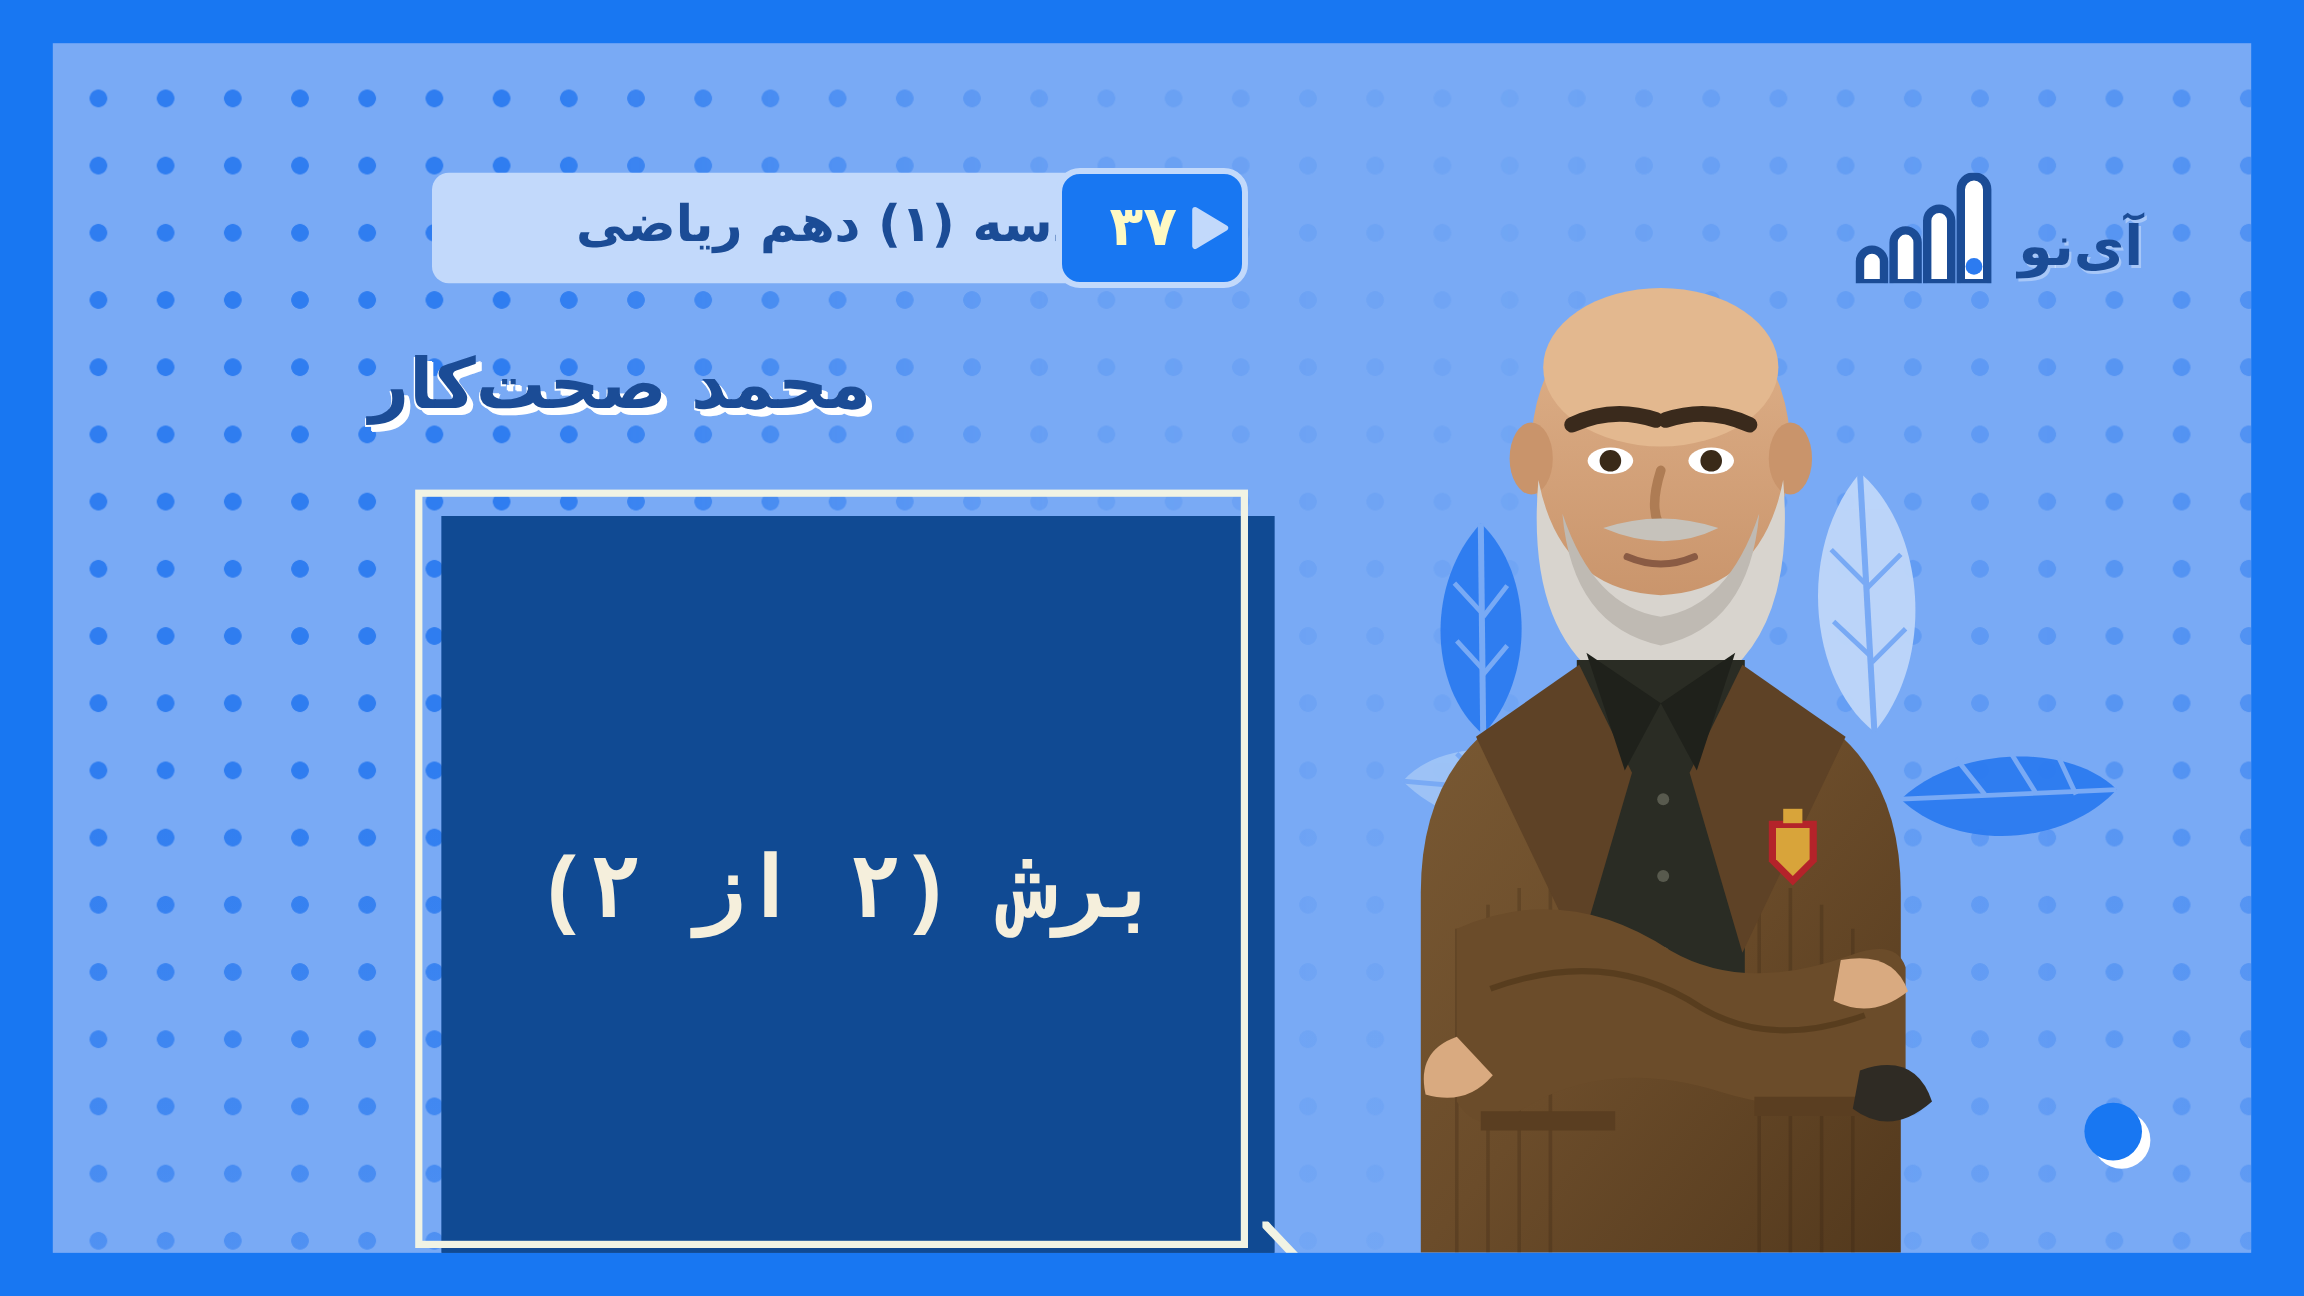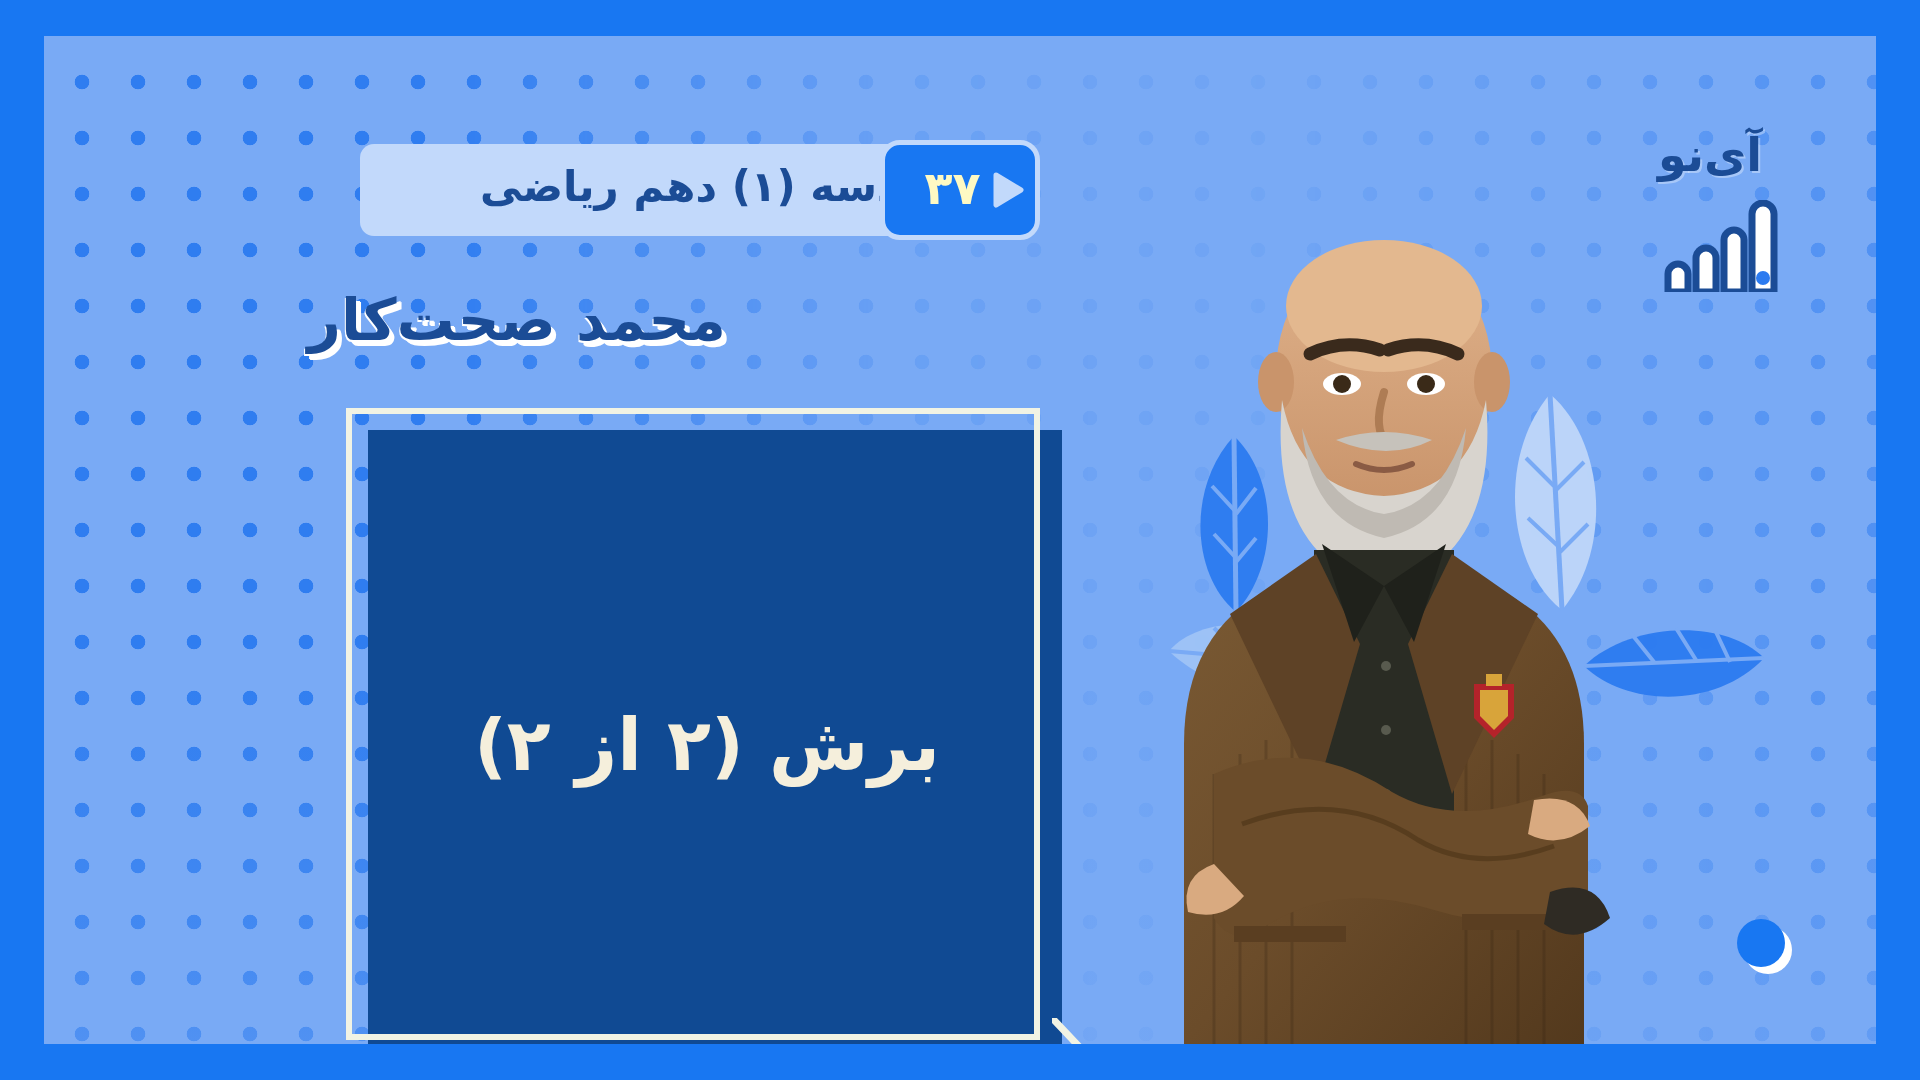--- a/index.html
+++ b/index.html
@@ -130,20 +130,21 @@
     direction: rtl;
   }
 
   
   #card-wrap {
     position: absolute;
     left: 302px;
     top: 372px;
     width: 592px;
     height: 654px;
+    font-family: Liberation Mono, monospace;
   }
   #card-shadow {
     position: absolute;
     left: 22px;
     top: 22px;
     width: 694px;
     height: 632px;
     background: #0D4A92;
   }
   #card-outline {
@@ -190,23 +191,23 @@
     bottom: 0;
     width: 640px;
     height: 830px;
     pointer-events: none;
   }
 
   
   #logo {
     position: absolute;
     right: 90px;
-    top: 96px;
-    display: flex;
-    flex-direction: column;
+    top: 108px;
+    display: flex;
+    flex-direction: row;
     align-items: flex-end;
     gap: 14px;
   }
   #logo-mark { width: 128px; height: 92px; display: block; }
   #logo-text {
     color: #1B4C96;
     font-size: 46px;
     font-weight: 800;
     line-height: 1;
     padding-bottom: 8px;

